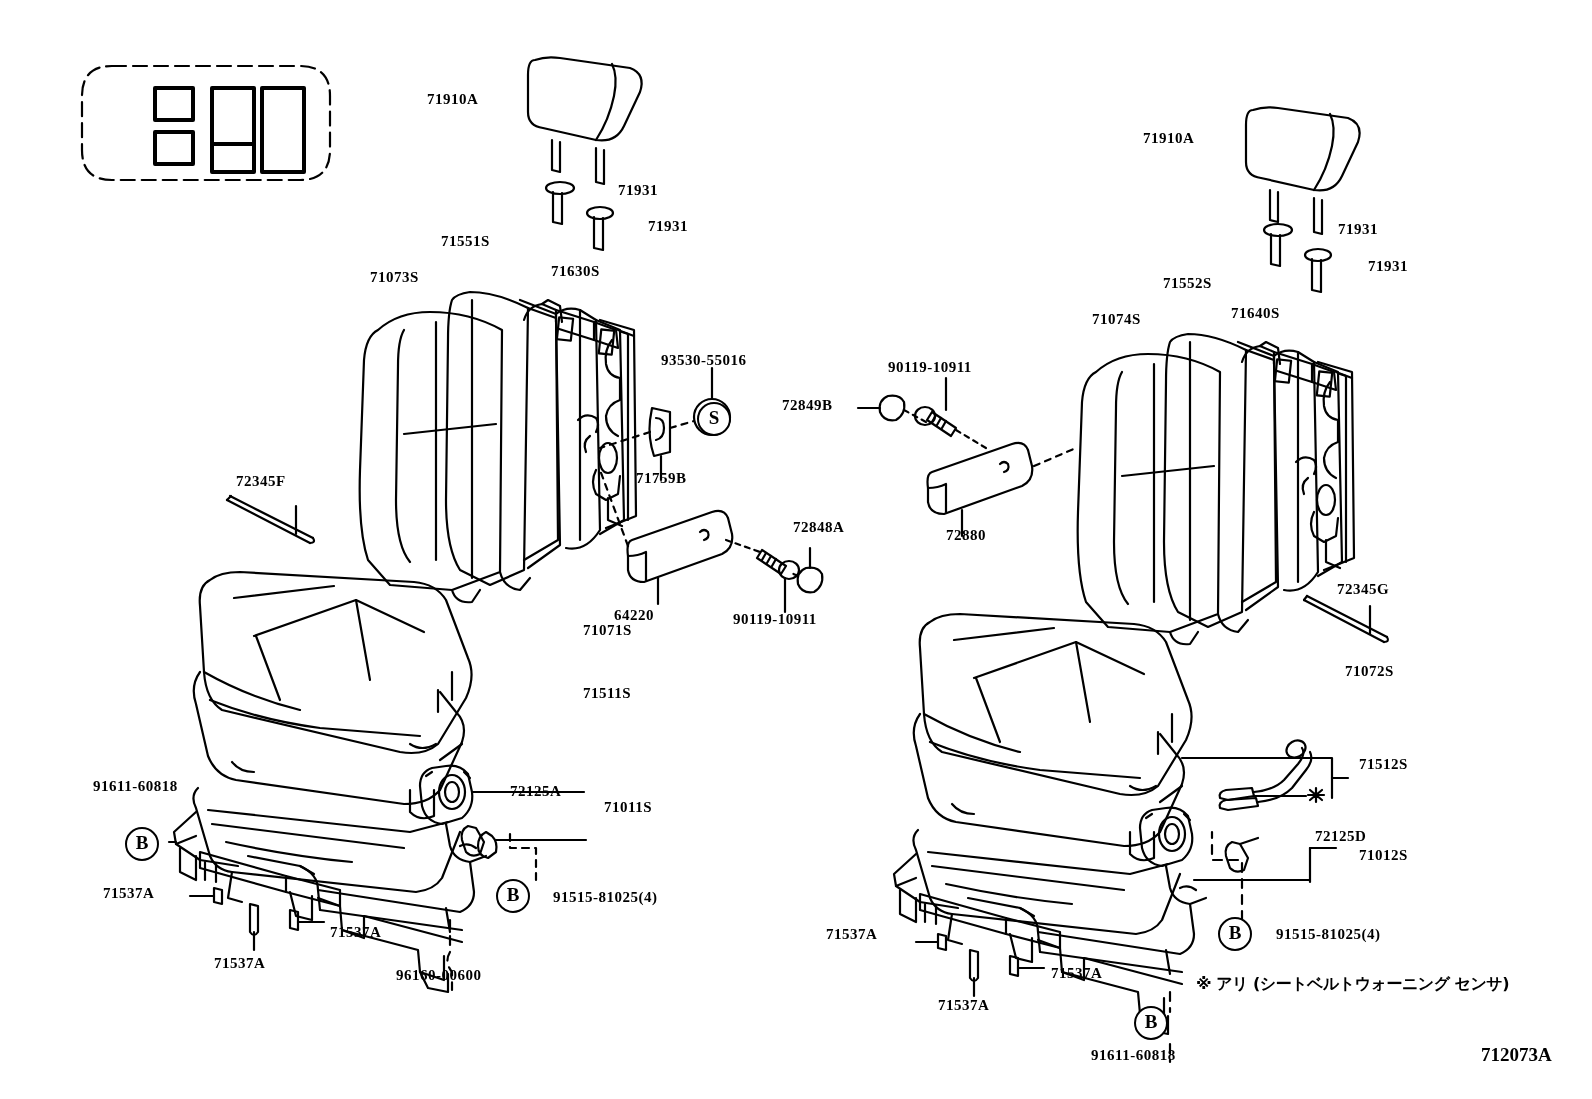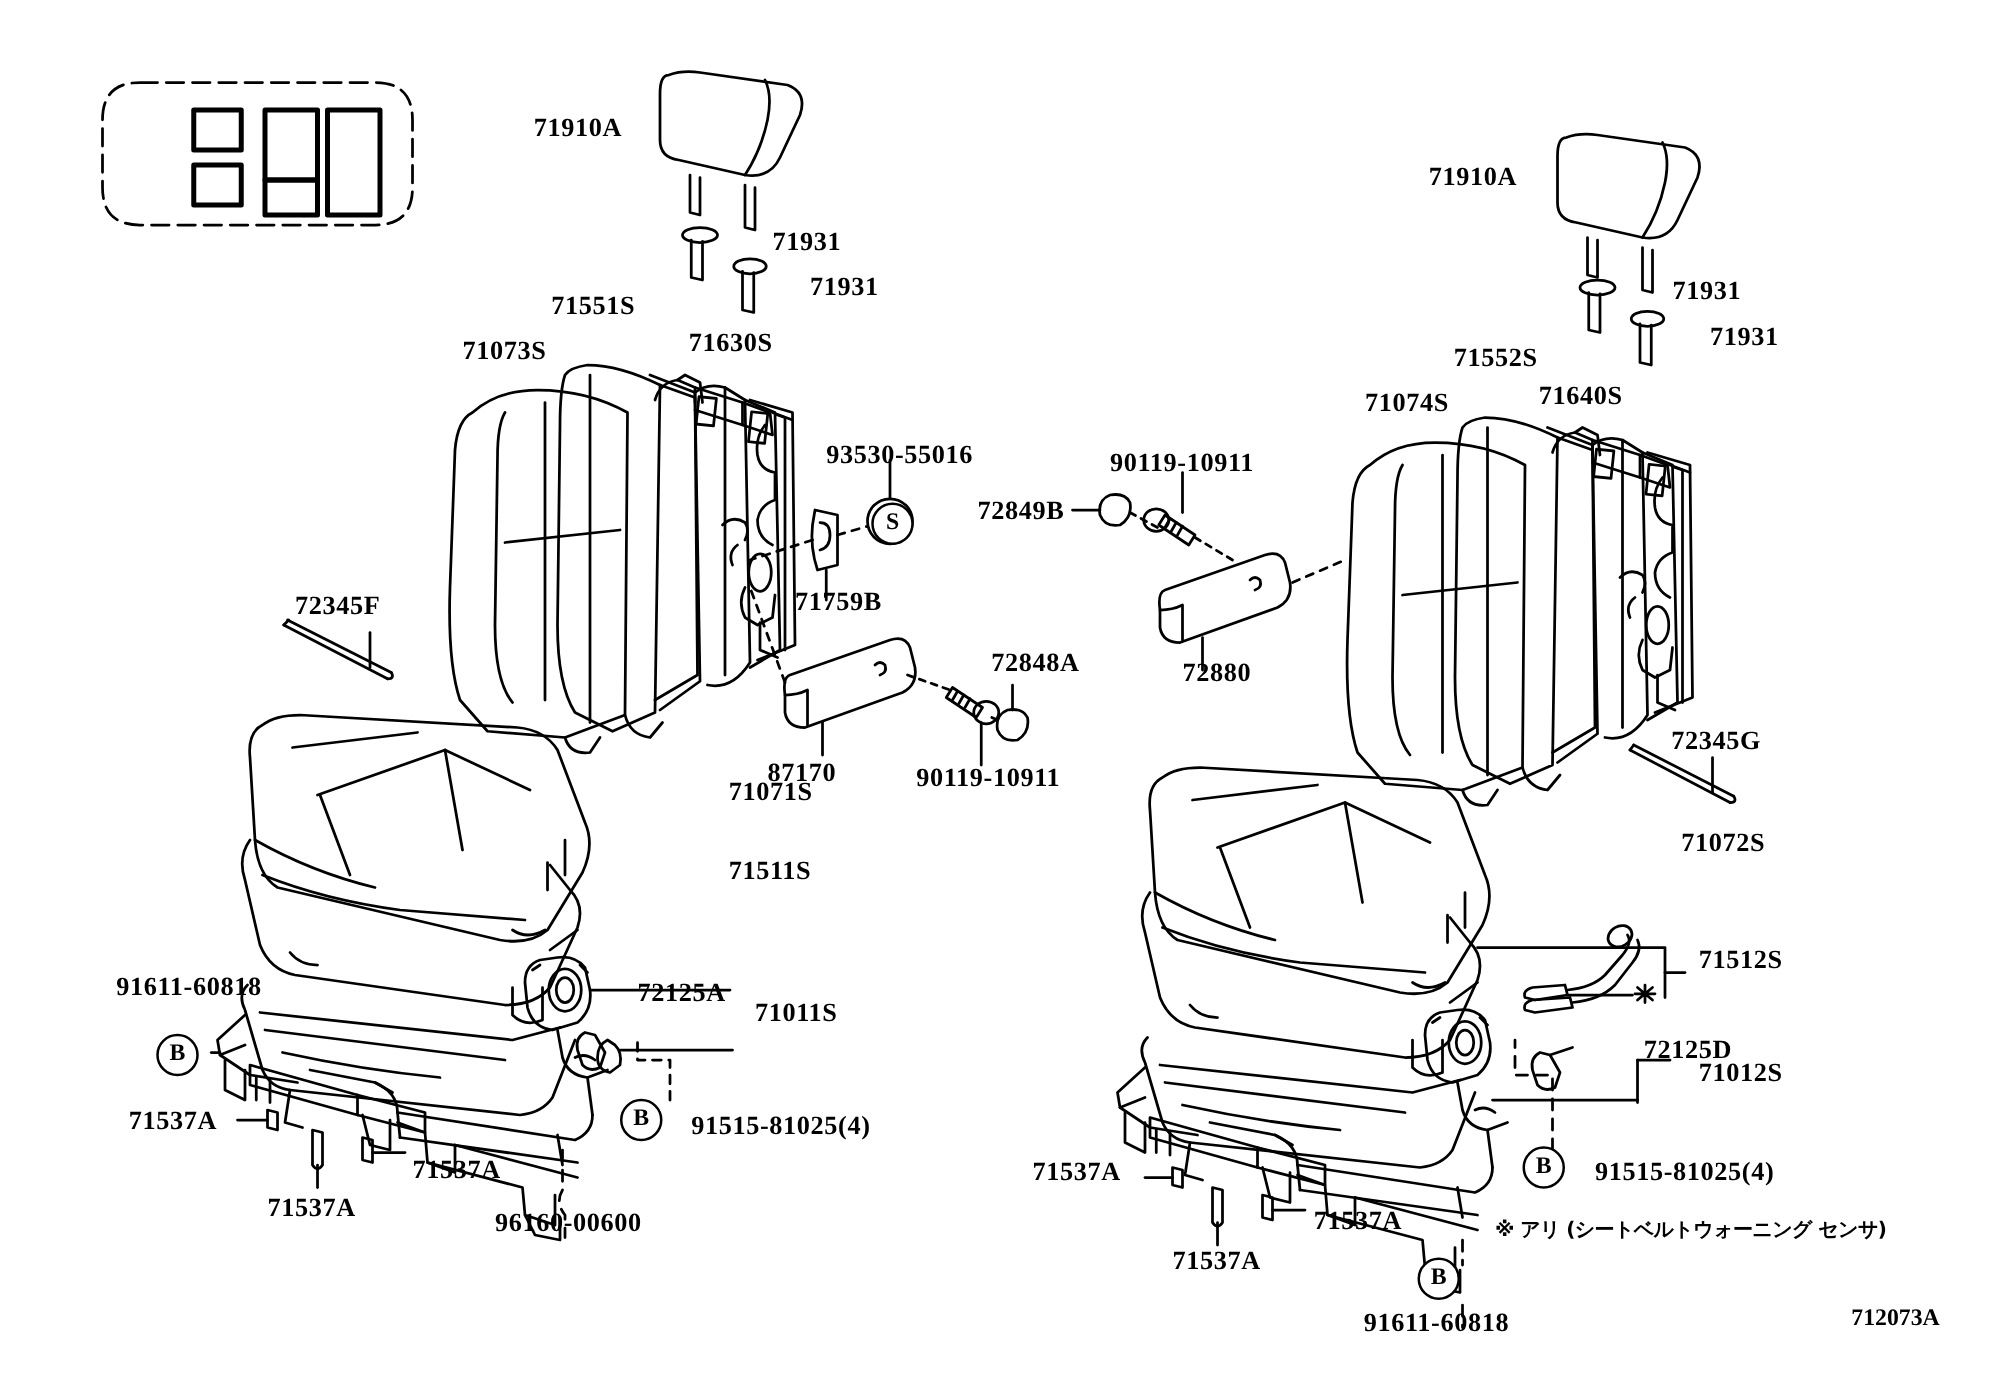--- a/index.html
+++ b/index.html
@@ -19,21 +19,21 @@
     position: absolute;
     left: 0;
     top: 0;
     width: 1592px;
     height: 1099px;
   }
   .lbl {
     position: absolute;
     font-family: "Liberation Serif", "DejaVu Serif", serif;
     font-weight: bold;
-    font-size: 21px;
+    font-size: 15px;
     letter-spacing: 0.5px;
     color: #000;
     white-space: nowrap;
     line-height: 1;
   }
   .jp {
     position: absolute;
     font-family: "DejaVu Sans", sans-serif;
     font-weight: bold;
     font-size: 20px;
@@ -417,21 +417,21 @@
 
   <div class="lbl" style="left:427px; top:92px;">71910A</div>
   <div class="lbl" style="left:618px; top:183px;">71931</div>
   <div class="lbl" style="left:648px; top:219px;">71931</div>
   <div class="lbl" style="left:441px; top:234px;">71551S</div>
   <div class="lbl" style="left:370px; top:270px;">71073S</div>
   <div class="lbl" style="left:511px; top:264px;margin-left:40px;">71630S</div>
   <div class="lbl" style="left:661px; top:353px;">93530-55016</div>
   <div class="lbl" style="left:636px; top:471px;">71759B</div>
   <div class="lbl" style="left:236px; top:474px;">72345F</div>
-  <div class="lbl" style="left:614px; top:608px;">87170</div>
+  <div class="lbl" style="left:614px; top:608px;">64220</div>
   <div class="lbl" style="left:733px; top:612px;">90119-10911</div>
   <div class="lbl" style="left:793px; top:520px;">72848A</div>
   <div class="lbl" style="left:583px; top:623px;">71071S</div>
   <div class="lbl" style="left:583px; top:686px;">71511S</div>
   <div class="lbl" style="left:93px;  top:779px;">91611-60818</div>
   <div class="lbl" style="left:604px; top:800px;">71011S</div>
   <div class="lbl" style="left:510px; top:784px;">72125A</div>
   <div class="lbl" style="left:553px; top:890px;">91515-81025(4)</div>
   <div class="lbl" style="left:103px; top:886px;">71537A</div>
   <div class="lbl" style="left:330px; top:925px;">71537A</div>

